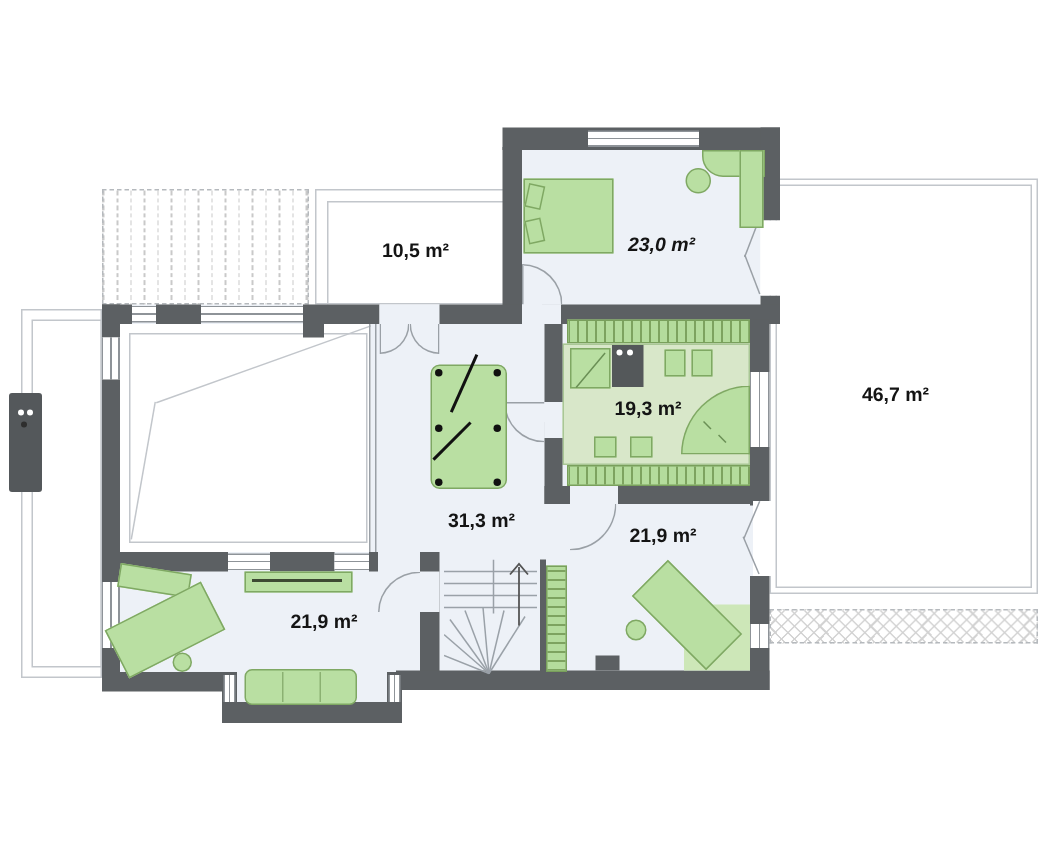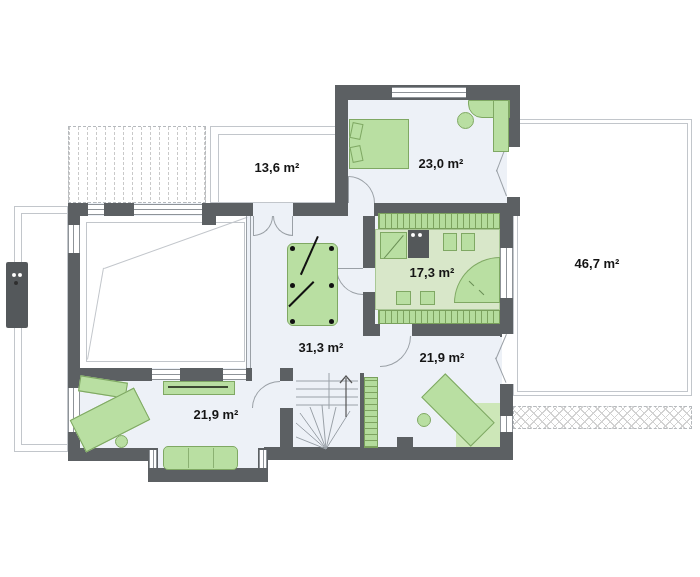--- a/index.html
+++ b/index.html
@@ -202,21 +202,21 @@
   <div class="fu" style="left:74px;top:402px;width:72px;height:36px;transform:rotate(-27deg);"></div>
   <div class="fu-round" style="left:115px;top:435px;width:13px;height:13px;"></div>
   <div class="fu" style="left:163px;top:446px;width:75px;height:24px;border-radius:5px;"></div>
   <div style="left:188px;top:448px;width:1px;height:20px;background:#8bb172;"></div>
   <div style="left:213px;top:448px;width:1px;height:20px;background:#8bb172;"></div>
 
   <div style="left:456px;top:403px;width:44px;height:44px;background:#cde7b8;"></div>
   <div class="fu" style="left:423px;top:393px;width:70px;height:34px;transform:rotate(45deg);"></div>
   <div class="fu-round" style="left:417px;top:413px;width:14px;height:14px;"></div>
 
-  <div class="label" style="left:277px;top:167px;">13,6 m²</div>
-  <div class="label" style="left:441px;top:163px;">23,0 m²</div>
+  <div class="label" style="left:277px;top:167px;">10,5 m²</div>
+  <div class="label" style="left:441px;top:163px;font-style:italic;">23,0 m²</div>
   <div class="label" style="left:597px;top:263px;">46,7 m²</div>
-  <div class="label" style="left:432px;top:272px;">17,3 m²</div>
+  <div class="label" style="left:432px;top:272px;">19,3 m²</div>
   <div class="label" style="left:321px;top:347px;">31,3 m²</div>
   <div class="label" style="left:216px;top:414px;">21,9 m²</div>
   <div class="label" style="left:442px;top:357px;">21,9 m²</div>
 
 </div>
 
 </body></html>

